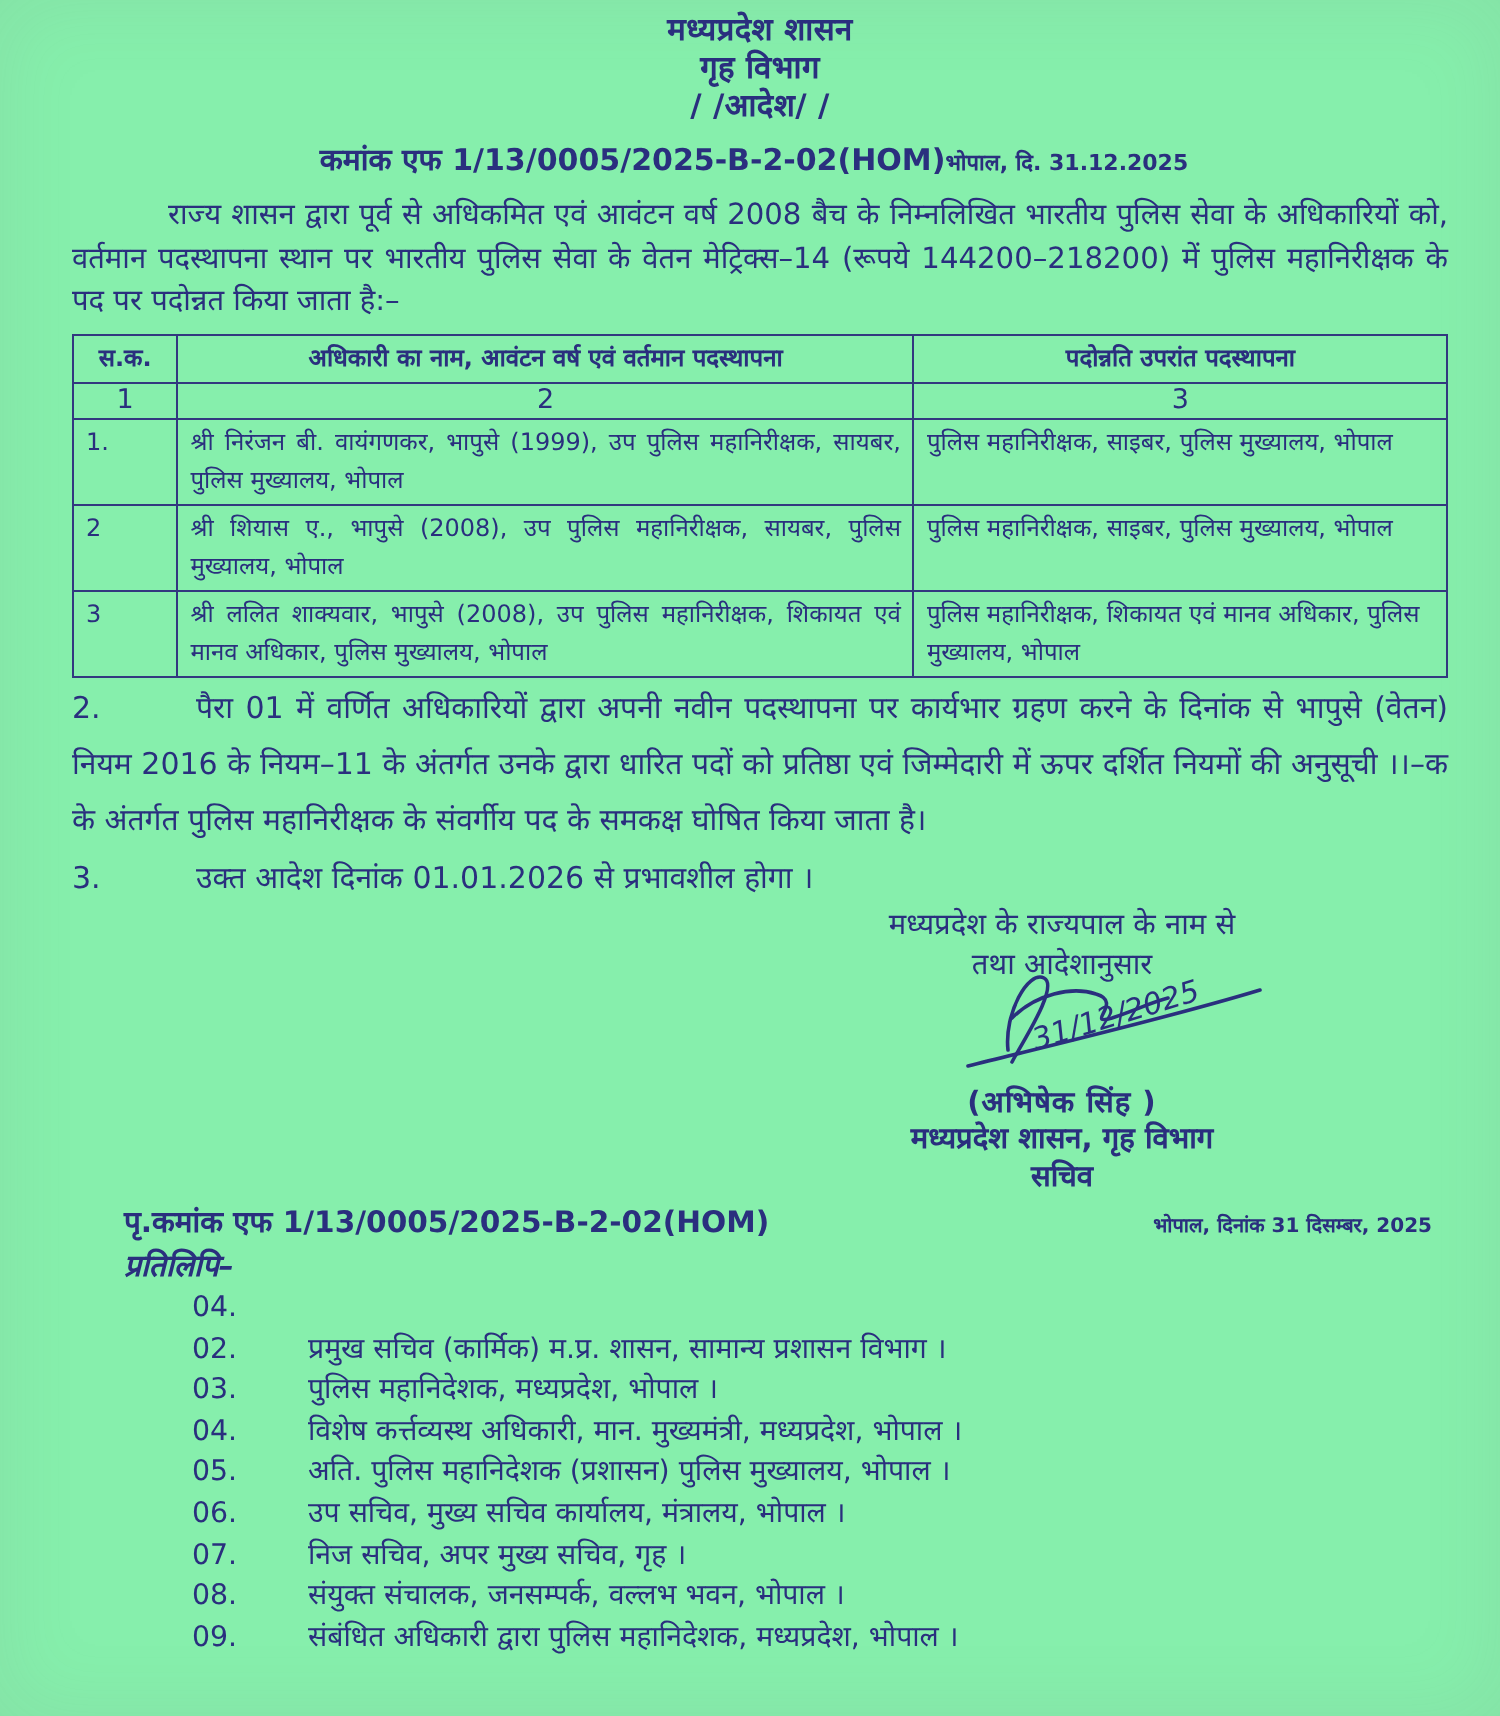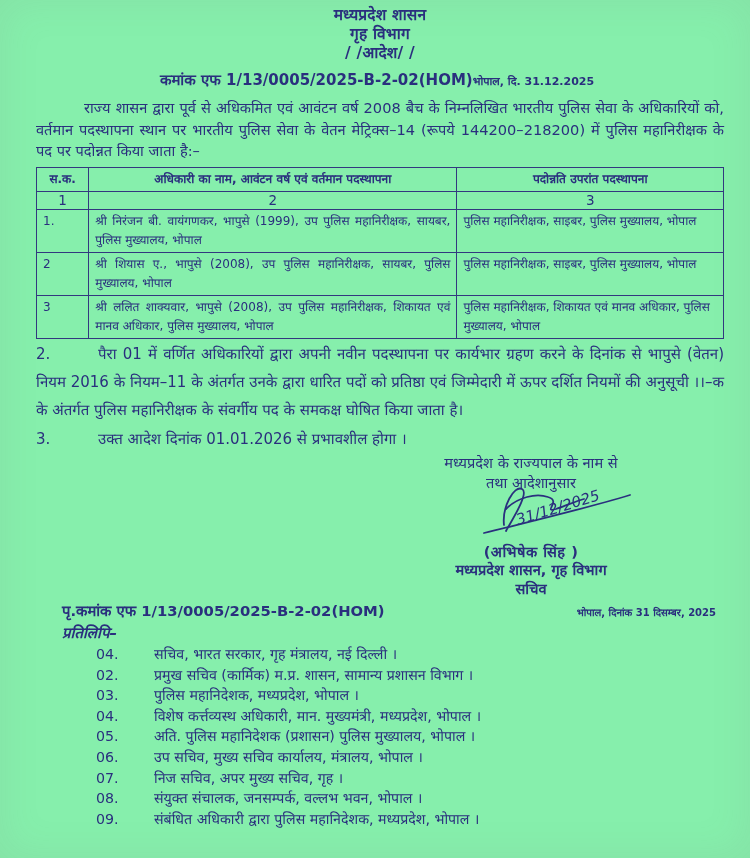--- a/index.html
+++ b/index.html
@@ -151,21 +151,20 @@
     <div class="endorse-row">
       <span class="endorse-no">पृ.कमांक एफ 1/13/0005/2025-B-2-02(HOM)</span>
       <span class="endorse-date">भोपाल, दिनांक 31 दिसम्बर, 2025</span>
     </div>
 
     <div class="copy-label">प्रतिलिपि–</div>
 
     <div class="copy-list">
         <div class="copy-row">
           <span class="copy-num">04.</span>
-          <span class="copy-text">सचिव, भारत सरकार, गृह मंत्रालय, नई दिल्ली ।</span>
         </div>
         <div class="copy-row">
           <span class="copy-num">02.</span>
           <span class="copy-text">प्रमुख सचिव (कार्मिक) म.प्र. शासन, सामान्य प्रशासन विभाग ।</span>
         </div>
         <div class="copy-row">
           <span class="copy-num">03.</span>
           <span class="copy-text">पुलिस महानिदेशक, मध्यप्रदेश, भोपाल ।</span>
         </div>
         <div class="copy-row">

